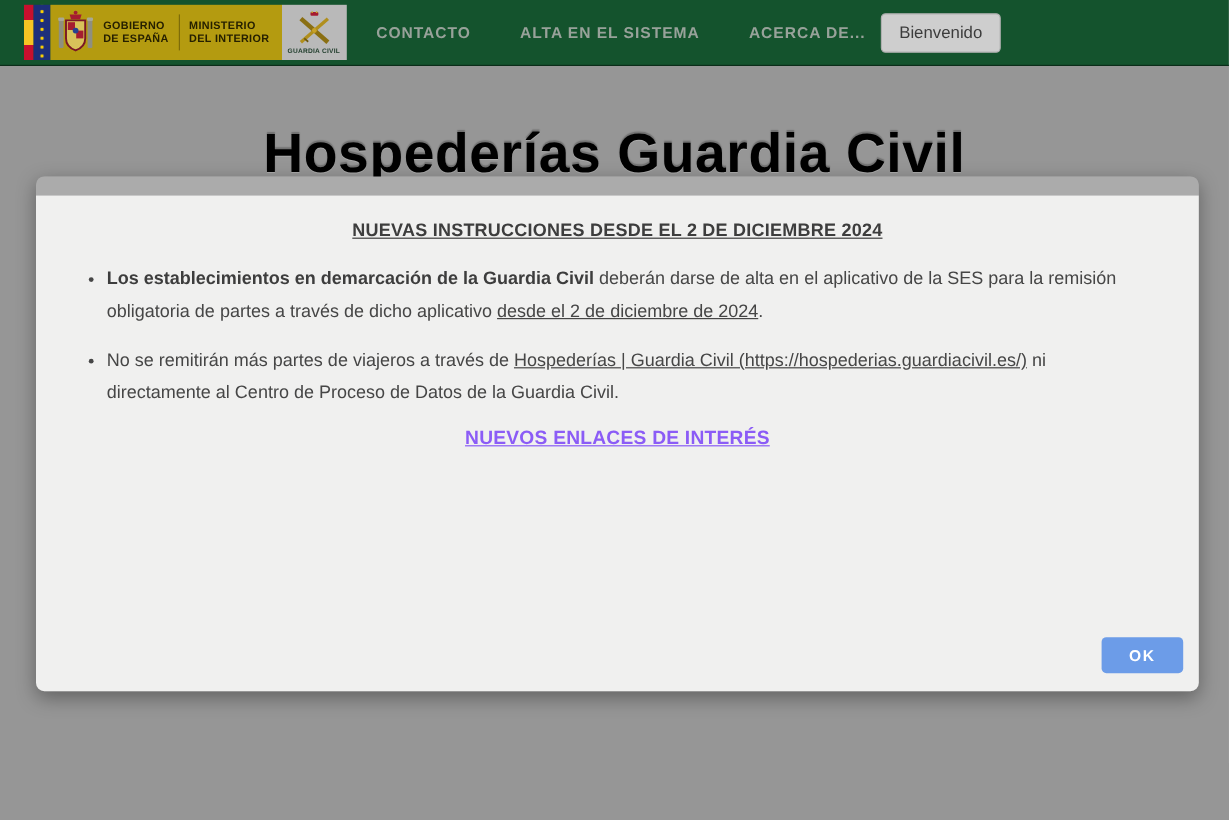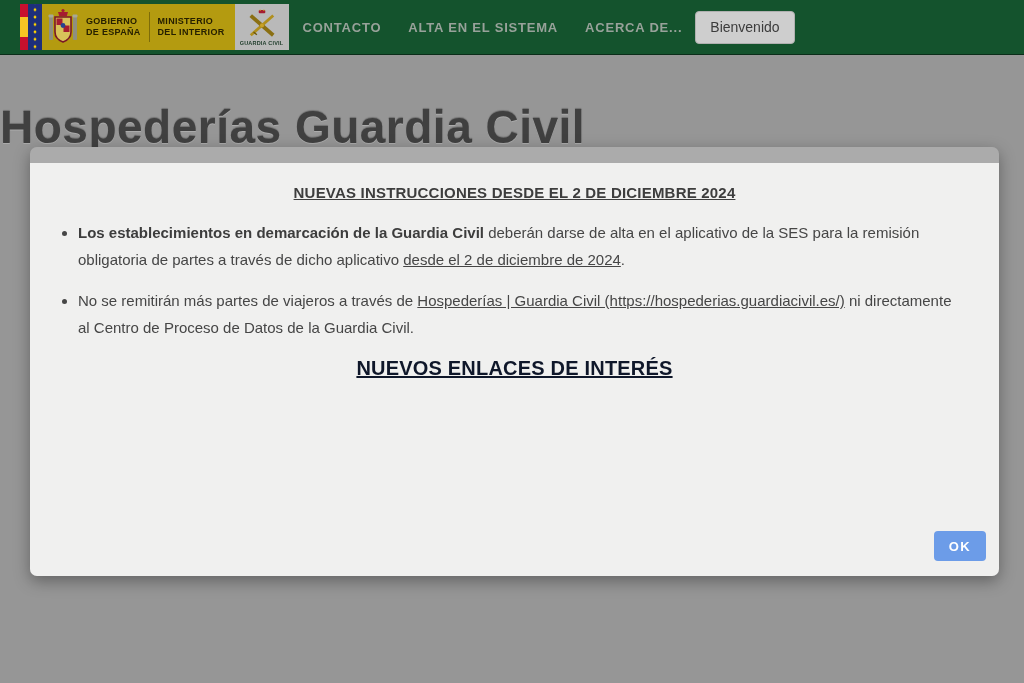--- a/index.html
+++ b/index.html
@@ -33,72 +33,72 @@
   .coat-svg { width:30px; height:38px; display:block; }
   .logo-text { font-size:9px; font-weight:bold; color:#262000; line-height:11px; letter-spacing:0.3px; white-space:nowrap; }
   .logo-divider { width:1px; height:30px; background:rgba(60,50,0,0.45); }
   .gc-panel {
     width:54px; background:#b9b9b9; display:flex; flex-direction:column;
     align-items:center; justify-content:center; gap:1px; padding:2px 0;
   }
   .gc-svg { width:36px; height:30px; display:block; }
   .gc-label { font-size:5.5px; font-weight:bold; color:#1c3a28; letter-spacing:0.2px; white-space:nowrap; }
 
-  .nav-links { display:flex; gap:27px; margin-left:14px; align-items:center; }
+  .nav-links { display:flex; gap:41px; margin-left:25px; align-items:center; }
   .nav-link {
     font-size:13px; font-weight:bold; letter-spacing:0.8px;
     color:#98a29a; cursor:pointer; white-space:nowrap;
   }
   .welcome-btn {
     margin-left:13px; background:#cecece; border:1px solid #b0b0b0; border-radius:4px;
     height:33px; padding:0 14px; font-size:14px; color:#3c3c3c;
     display:flex; align-items:center; gap:9px; cursor:pointer;
     font-family:"Liberation Sans", sans-serif;
   }
 
   
   .backdrop { position:absolute; top:55px; left:0; width:1024px; height:628px; background:#969696; z-index:1; }
   .page-title-bg {
     position:absolute; top:45px; left:0; width:100%; margin:0;
-    text-align:left; font-size:46px; font-weight:bold; letter-spacing:0.5px;
-    color:#404040;
+    text-align:center; font-size:46px; font-weight:bold; letter-spacing:0.5px;
+    color:#000000;
     text-shadow:0 1px 0 rgba(255,255,255,0.20), 0 -1px 1px rgba(0,0,0,0.25);
     white-space:nowrap;
   }
 
   
   .modal {
     position:absolute; left:30px; top:147px; width:969px; height:429px;
     border-radius:7px; box-shadow:0 5px 16px rgba(0,0,0,0.35); z-index:20;
   }
   .modal-titlebar { height:16px; background:#ababab; border-radius:7px 7px 0 0; }
   .modal-body {
     position:absolute; top:16px; left:0; right:0; bottom:0;
-    background:#f0f0ef; border-radius:0 0 7px 7px; padding:0 34px;
+    background:#f0f0ef; border-radius:0 0 7px 7px; padding:0 45px;
   }
   .modal-title {
     margin:21px 0 0; text-align:center; font-size:15px; font-weight:bold;
     color:#3d3d3d; text-decoration:underline; letter-spacing:0.2px;
   }
   .modal-subtitle {
     margin:18px auto 0; text-align:center; font-size:15px; font-weight:bold;
     color:#3d3d3d; line-height:27px;
   }
   .bullet-list { margin:18px 0 0; padding-left:14px; }
   .bullet-list li { font-size:15px; color:#464646; line-height:27px; margin-bottom:14px; }
   .bullet-list b { color:#3d3d3d; }
   .u { text-decoration:underline; }
   .links-heading {
-    margin:16px 0 4px; text-align:center; font-size:20px; font-weight:bold;
-    color:#0f172a; text-decoration:underline; letter-spacing:0.2px;
+    margin:16px 0 4px; text-align:center; font-size:16px; font-weight:bold;
+    color:#8b5cf6; text-decoration:underline; letter-spacing:0.2px;
   }
   .green-list { margin:14px 0 0; padding-left:14px; }
   .green-list li { font-size:15px; color:#2f6b4c; line-height:27px; margin-bottom:8px; cursor:pointer; }
   .ok-btn {
-    position:absolute; right:13px; bottom:15px; width:52px; height:30px;
+    position:absolute; right:13px; bottom:15px; width:68px; height:30px;
     background:#6c9ce8; color:#ffffff; border:none; border-radius:4px;
     font-size:13px; font-weight:bold; letter-spacing:1.5px; cursor:pointer;
     font-family:"Liberation Sans", sans-serif;
   }
 </style>
 </head>
 <body>
 
 <header class="navbar">
   <div class="logo-block">

